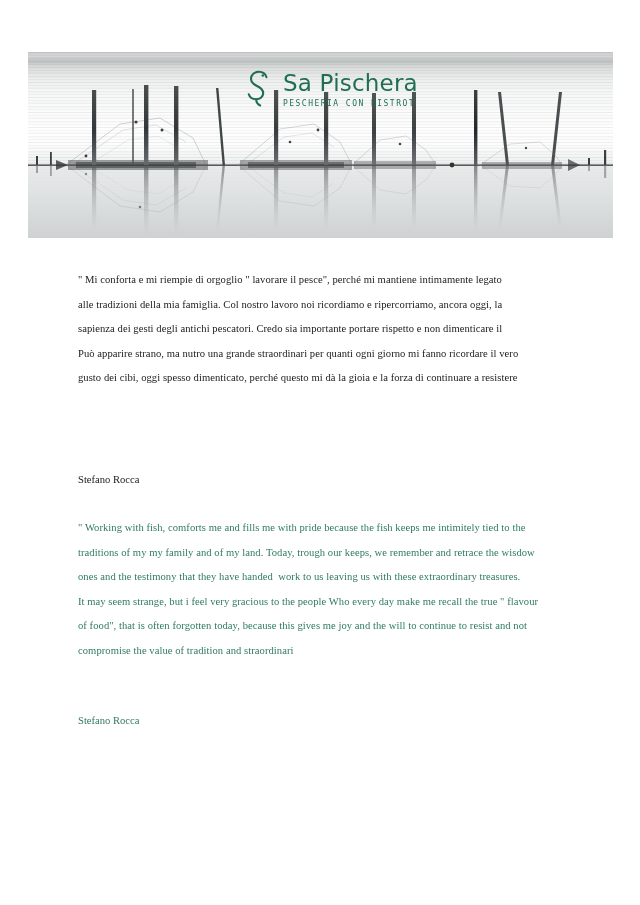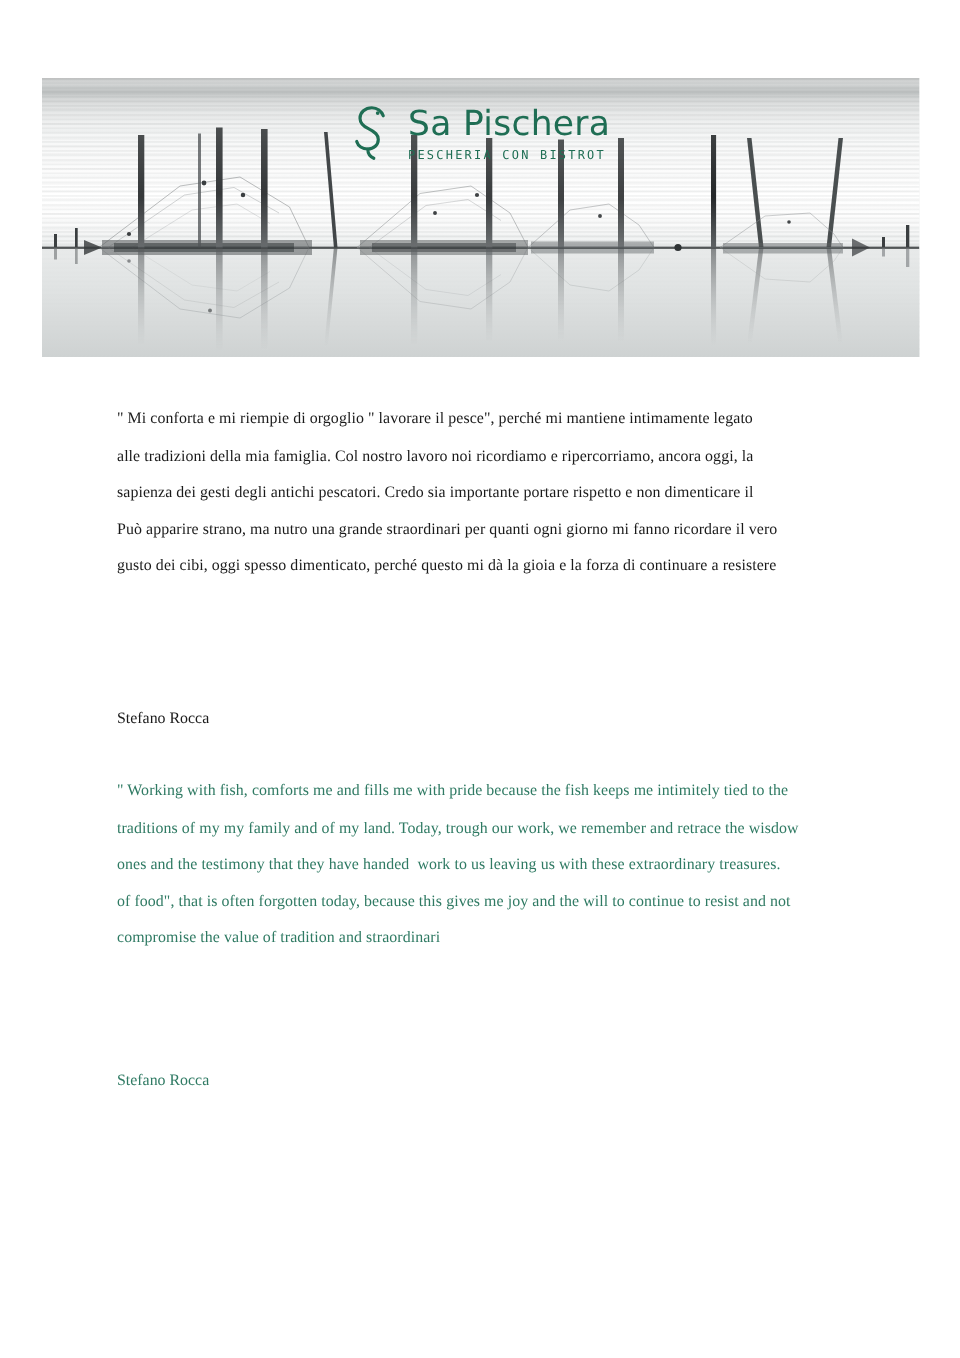--- a/index.html
+++ b/index.html
@@ -261,21 +261,21 @@
         <circle cx="498" cy="96" r="1.2" fill="#2b2f31"></circle>
       </g>
 
       <polygon points="540,107 552,113 540,119" fill="#34383a" opacity=".7"></polygon>
       <rect x="560" y="106" width="2" height="7" fill="#3b3f41"></rect>
       <rect x="560" y="113" width="2" height="6" fill="#6c7072" opacity=".55"></rect>
       <rect x="576" y="98" width="2.2" height="15" fill="#3b3f41"></rect>
       <rect x="576" y="113" width="2.2" height="13" fill="#6c7072" opacity=".55"></rect>
     </svg>
 
-    <div class="logo-lockup" style="left:205px; top:18px;">
+    <div class="logo-lockup" style="left:216px; top:18px;">
       <svg class="logo-mark" viewBox="0 0 30 38">
         <path d="M22.5 7.2c-1.0-3.2-4.1-5.4-7.6-5.4-4.4 0-7.9 3.0-7.9 7.0 0 3.2 2.0 5.2 5.6 7.0 4.6 2.3 6.6 4.1 6.6 7.2 0 3.6-3.0 6.3-7.0 6.3-3.6 0-6.5-2.0-7.4-5.0" fill="none" stroke="#1f6e54" stroke-width="2.1" stroke-linecap="round"></path>
         <path d="M12.2 29.3c0 3.0 1.5 5.1 4.0 6.2" fill="none" stroke="#1f6e54" stroke-width="2.1" stroke-linecap="round"></path>
         <circle cx="18.8" cy="5.4" r="1.25" fill="#1f6e54"></circle>
       </svg>
       <div class="logo-words">
         <div class="logo-name">Sa Pischera</div>
         <div class="logo-tagline">PESCHERIA CON BISTROT</div>
       </div>
     </div>
@@ -293,22 +293,23 @@
         </p>
     </div>
 
     <div class="sig-it">
       <p class="signature">Stefano Rocca</p>
     </div>
 
     <div class="block-en">
       <p class="para green" id="en-para">
           <span class="ln">" Working with fish, comforts me and fills me with pride because the fish keeps me intimitely tied to the</span>
-          <span class="ln">traditions of my my family and of my land. Today, trough our work, we remember and retrace the wisdow</span>
+          <span class="ln">traditions of my my family and of my land. Today, trough our keeps, we remember and retrace the wisdow</span>
           <span class="ln">ones and the testimony that they have handed  work to us leaving us with these extraordinary treasures.</span>
+          <span class="ln">It may seem strange, but i feel very gracious to the people Who every day make me recall the true " flavour</span>
           <span class="ln">of food", that is often forgotten today, because this gives me joy and the will to continue to resist and not</span>
           <span class="ln">compromise the value of tradition and straordinari</span>
         </p>
     </div>
 
     <div class="sig-en">
       <p class="signature green">Stefano Rocca</p>
     </div>
 
   </div>

